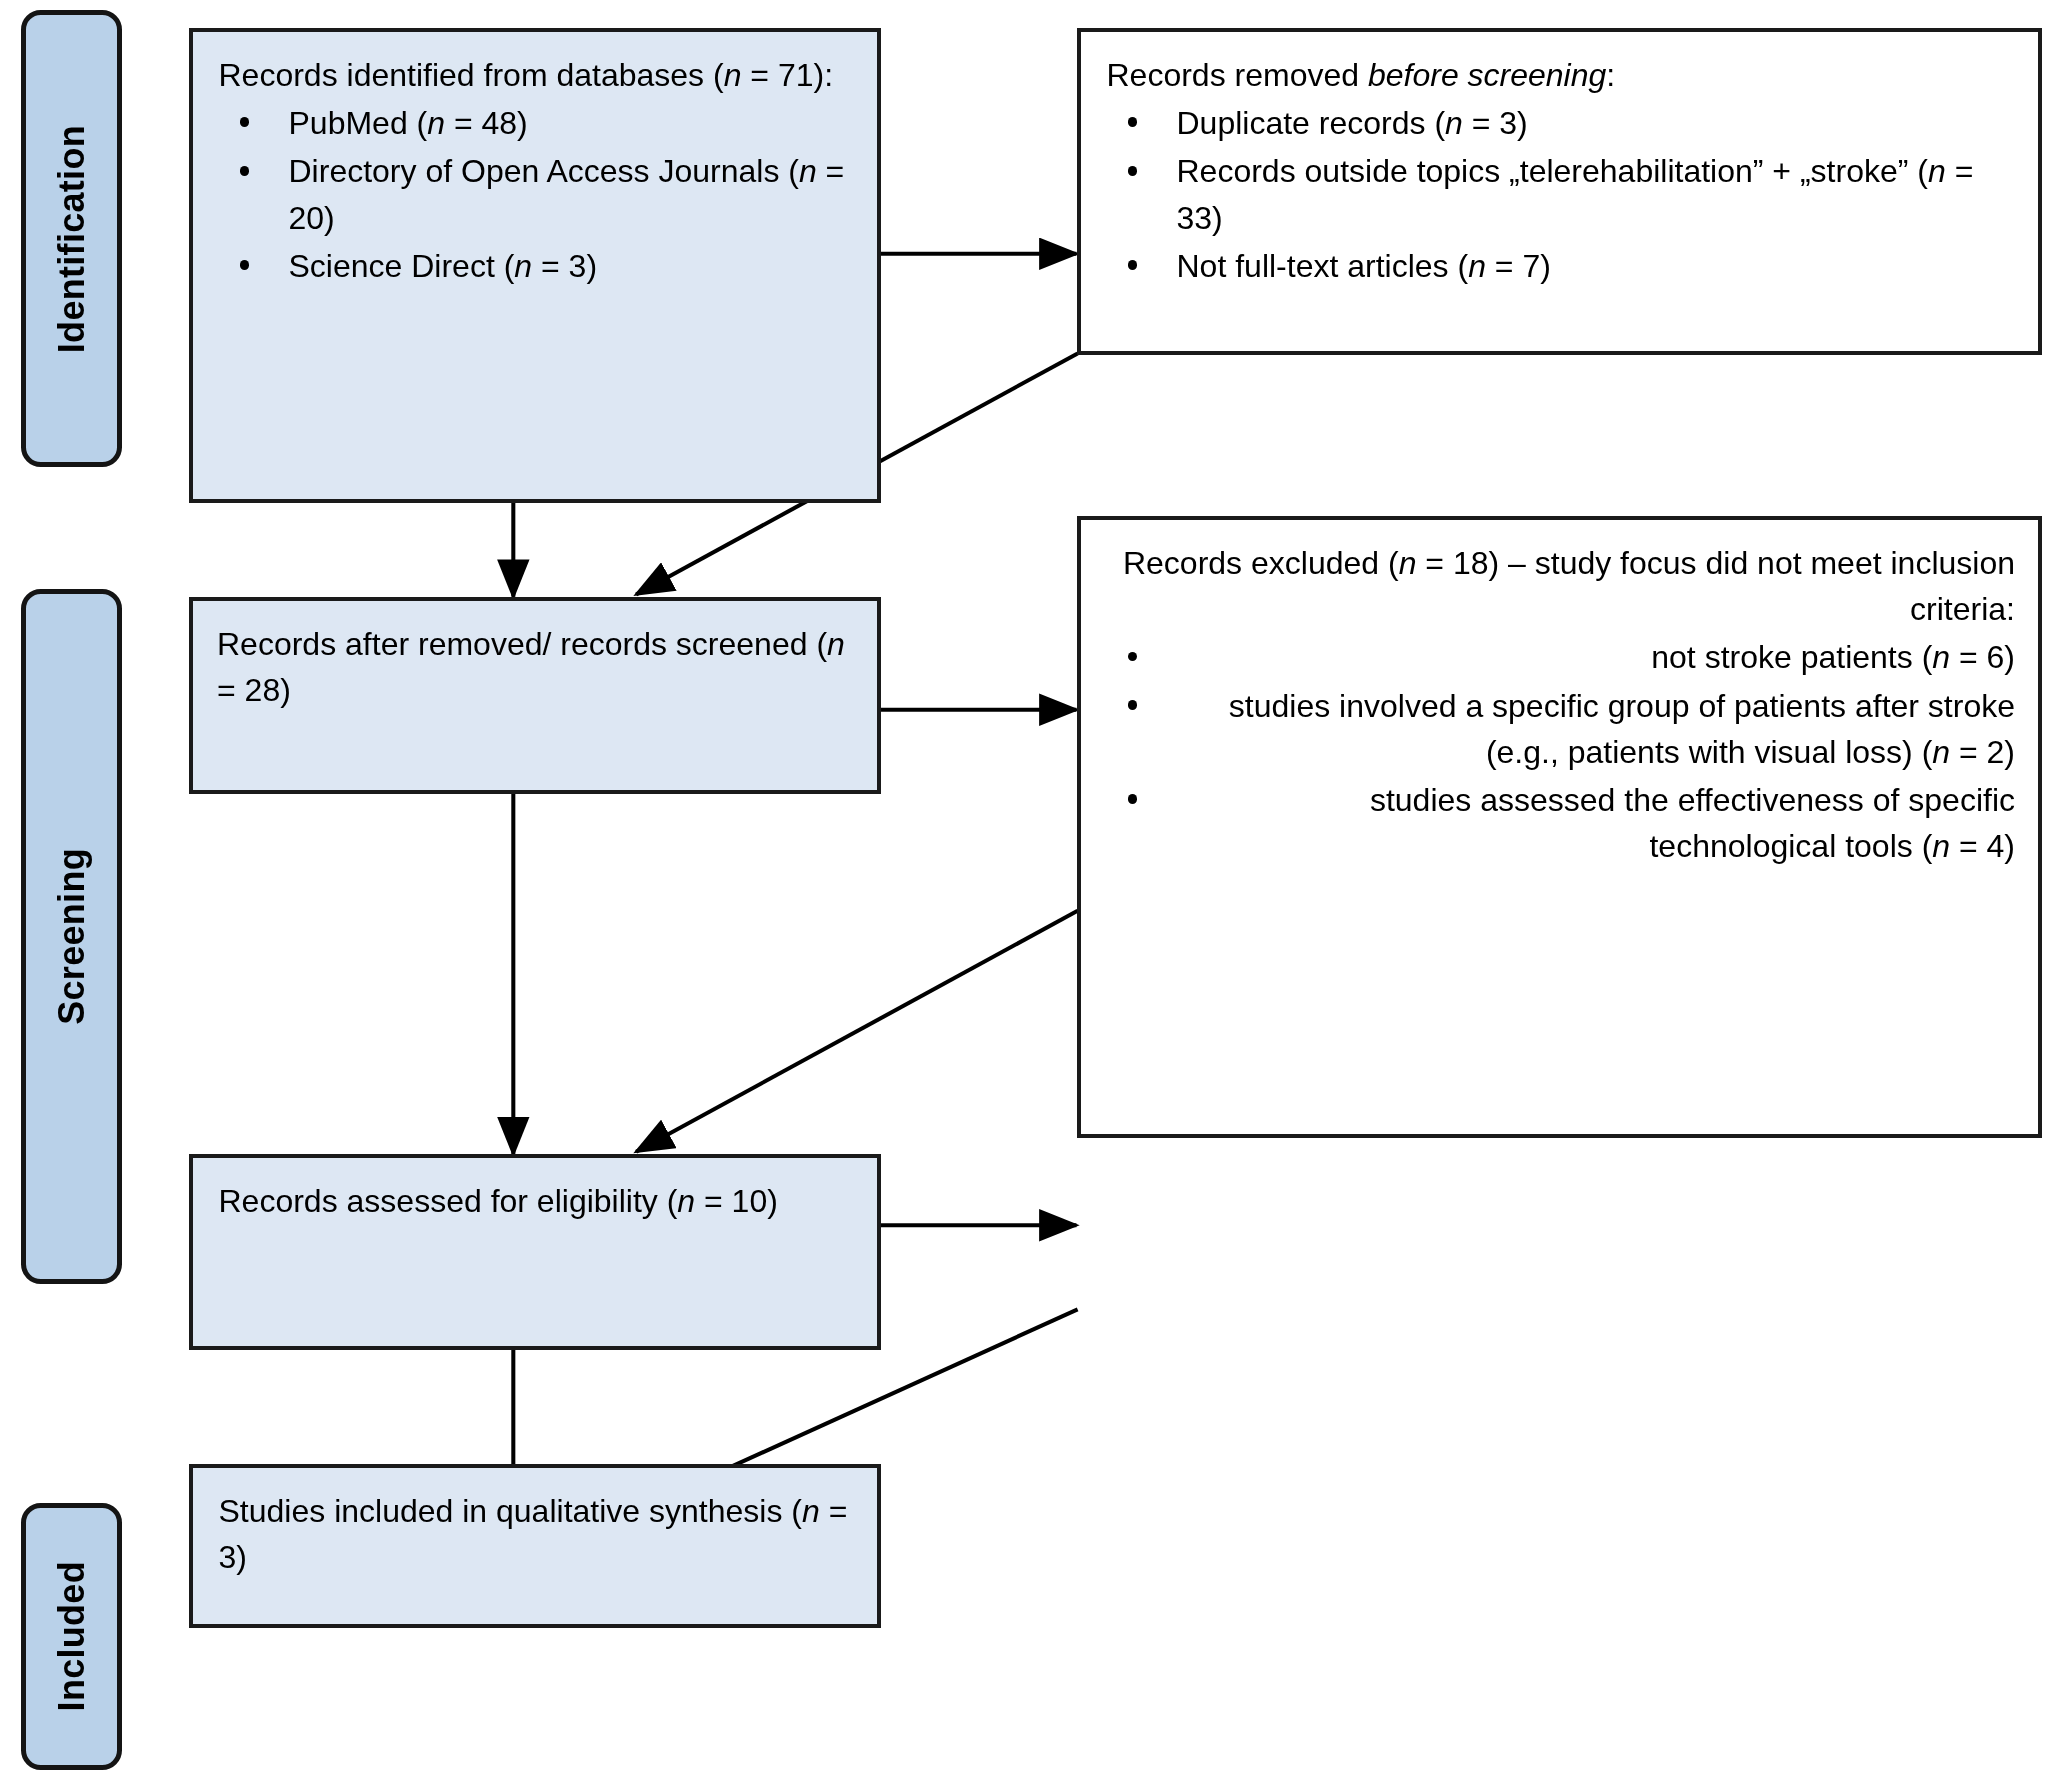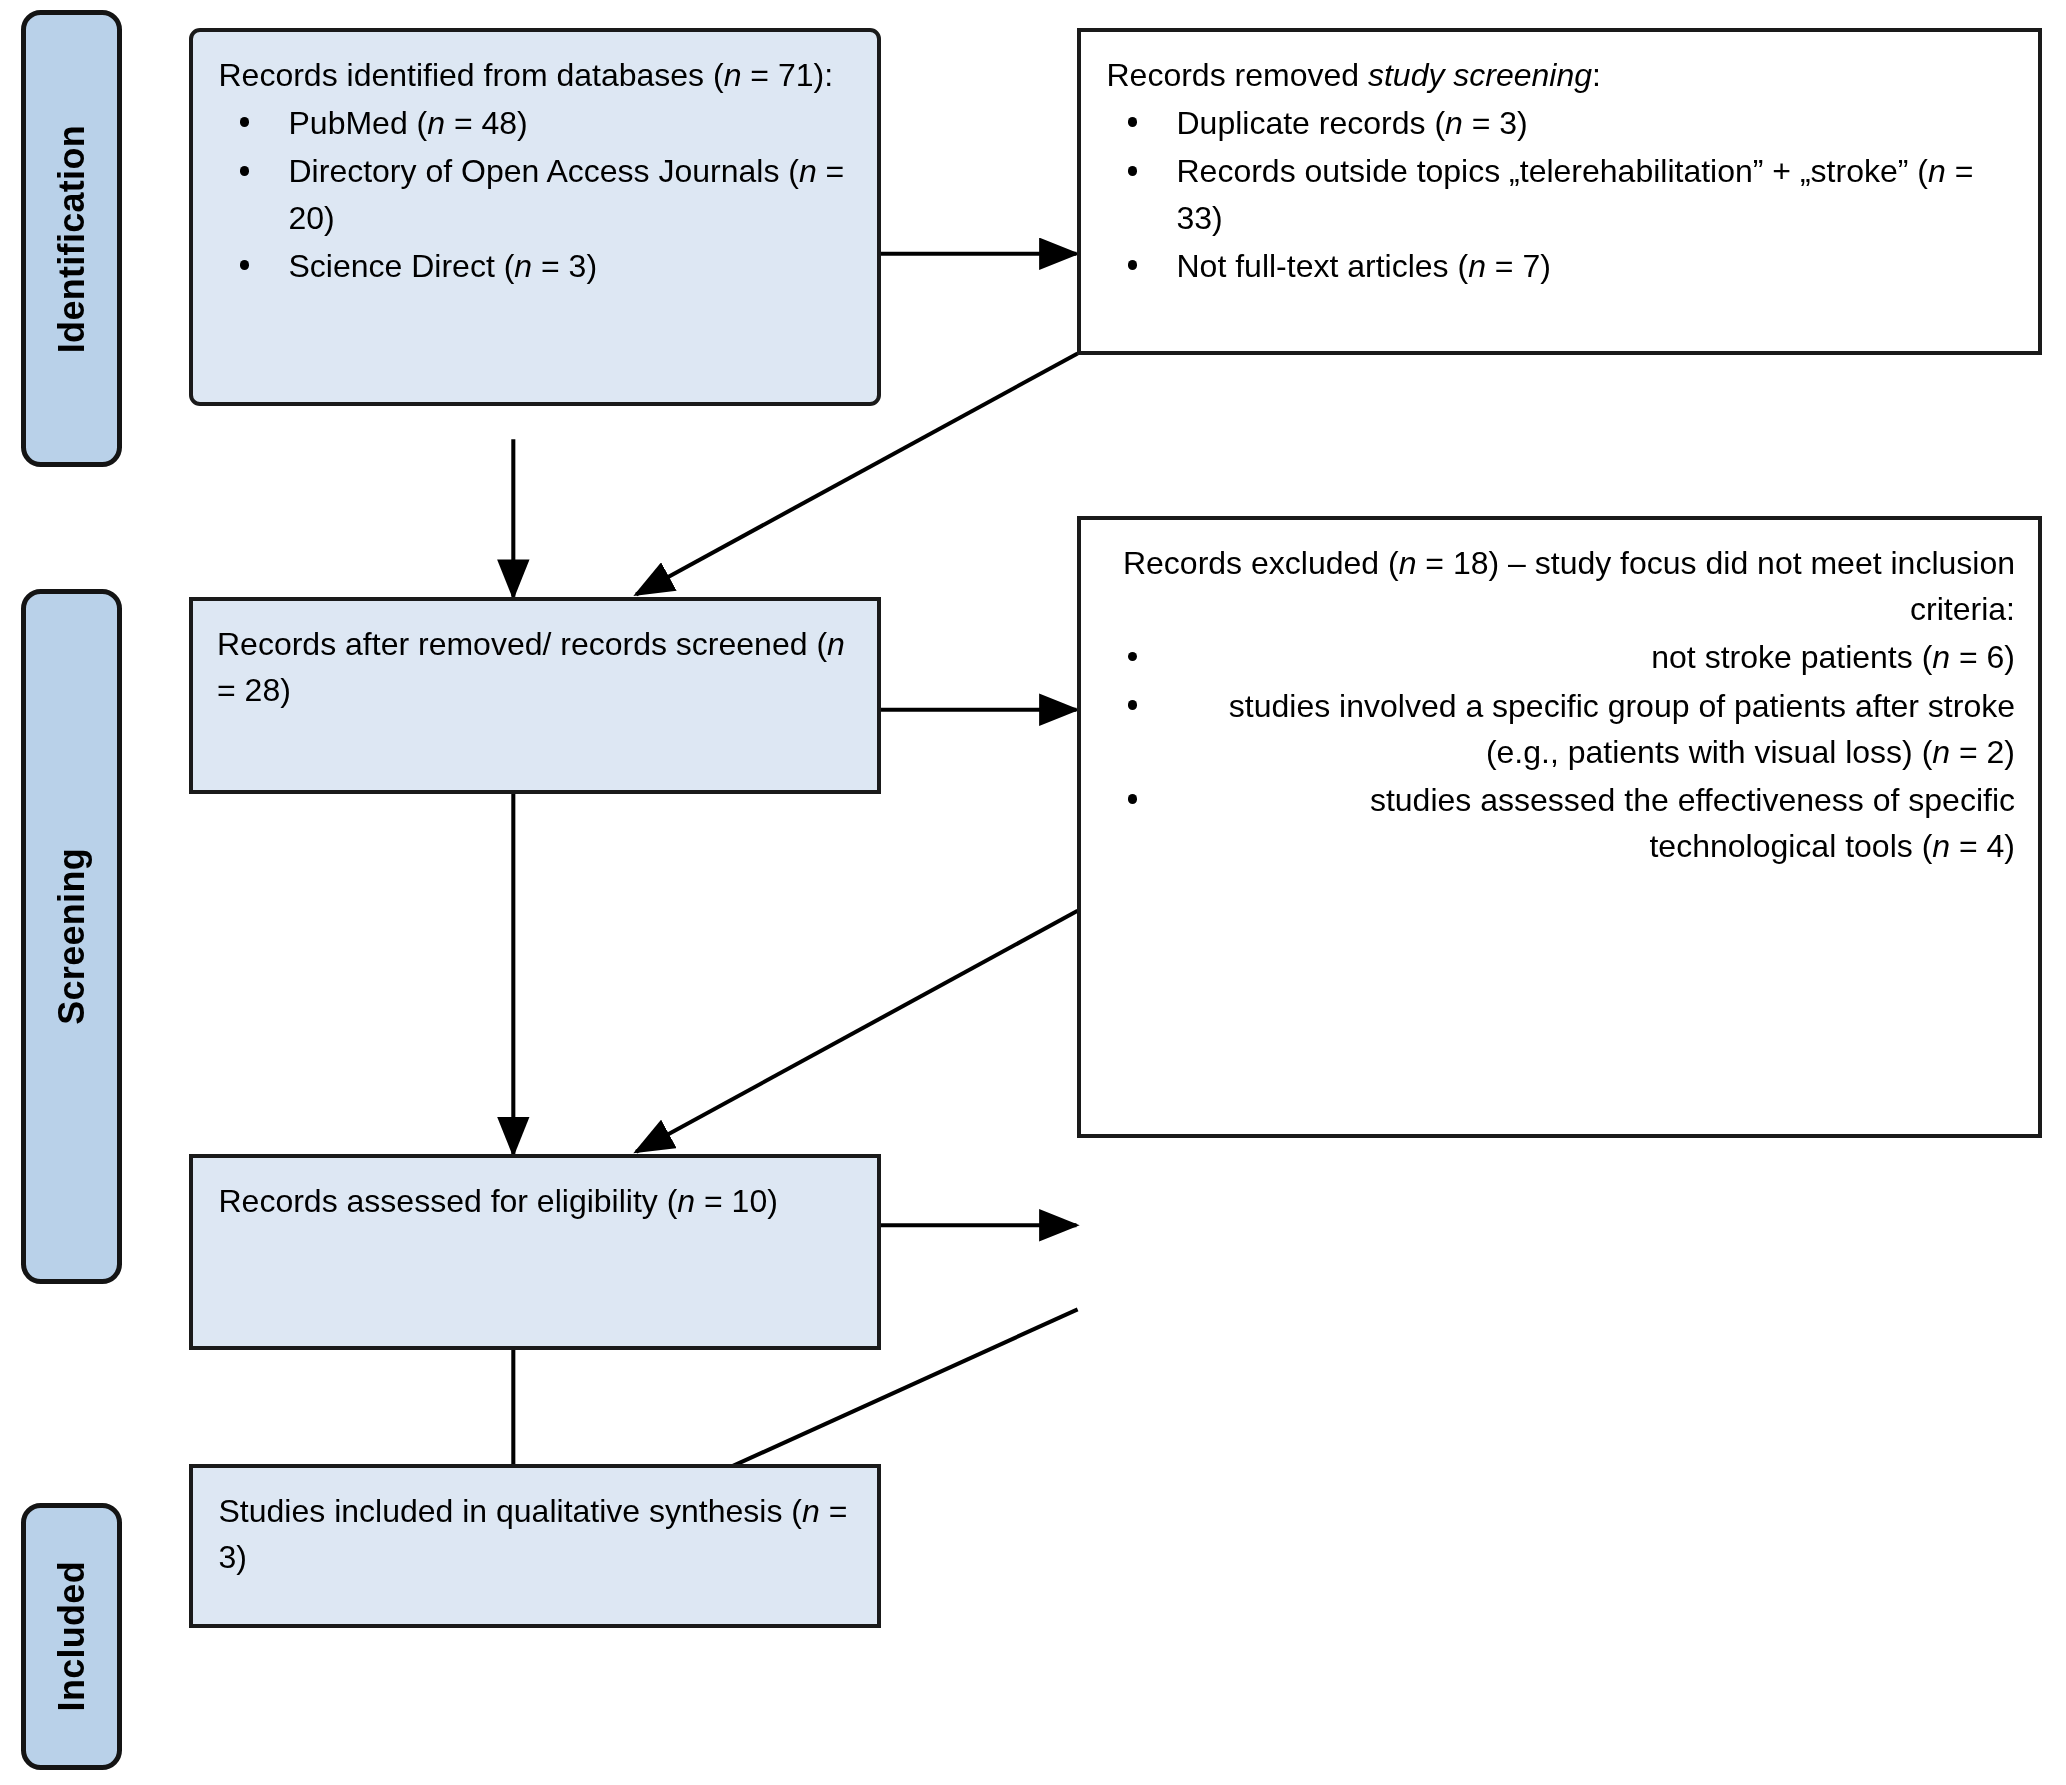--- a/index.html
+++ b/index.html
@@ -99,34 +99,34 @@
 
     <line x1="1860" y1="1572" x2="1098" y2="1988" stroke="#000" stroke-width="7" marker-end="url(#ah)"></line>
 
     <line x1="1520" y1="2115" x2="1858" y2="2115" stroke="#000" stroke-width="7" marker-end="url(#ah)"></line>
 
     <line x1="886" y1="2330" x2="886" y2="2610" stroke="#000" stroke-width="7" marker-end="url(#ah)"></line>
 
     <line x1="1860" y1="2260" x2="1098" y2="2606" stroke="#000" stroke-width="7" marker-end="url(#ah)"></line>
   </svg>
 
-  <div class="box filled" style="left:189px;top:28px;width:692px;height:378px;border-radius:11px;">
+  <div class="box filled" style="left:189px;top:28px;width:692px;height:475px;">
     <p class="lead">
       Records identified from databases (<i>n</i> = 71):
     </p>
     <ul>
       <li>PubMed (<i>n</i> = 48)</li>
       <li>Directory of Open Access Journals (<i>n</i> = 20)</li>
       <li>Science Direct (<i>n</i> = 3)</li>
     </ul>
   </div>
 
   <div class="box plain" style="left:1077px;top:28px;width:965px;height:327px;">
     <p class="lead">
-      Records removed <em>study screening</em>:
+      Records removed <em>before screening</em>:
     </p>
     <ul>
       <li>Duplicate records (<i>n</i> = 3)</li>
       <li>Records outside topics „telerehabilitation” + „stroke” (<i>n</i> = 33)</li>
       <li>Not full-text articles (<i>n</i> = 7)</li>
     </ul>
   </div>
 
   <div class="box filled" style="left:189px;top:597px;width:692px;height:197px;padding-left:24px;">
     <p class="lead">

